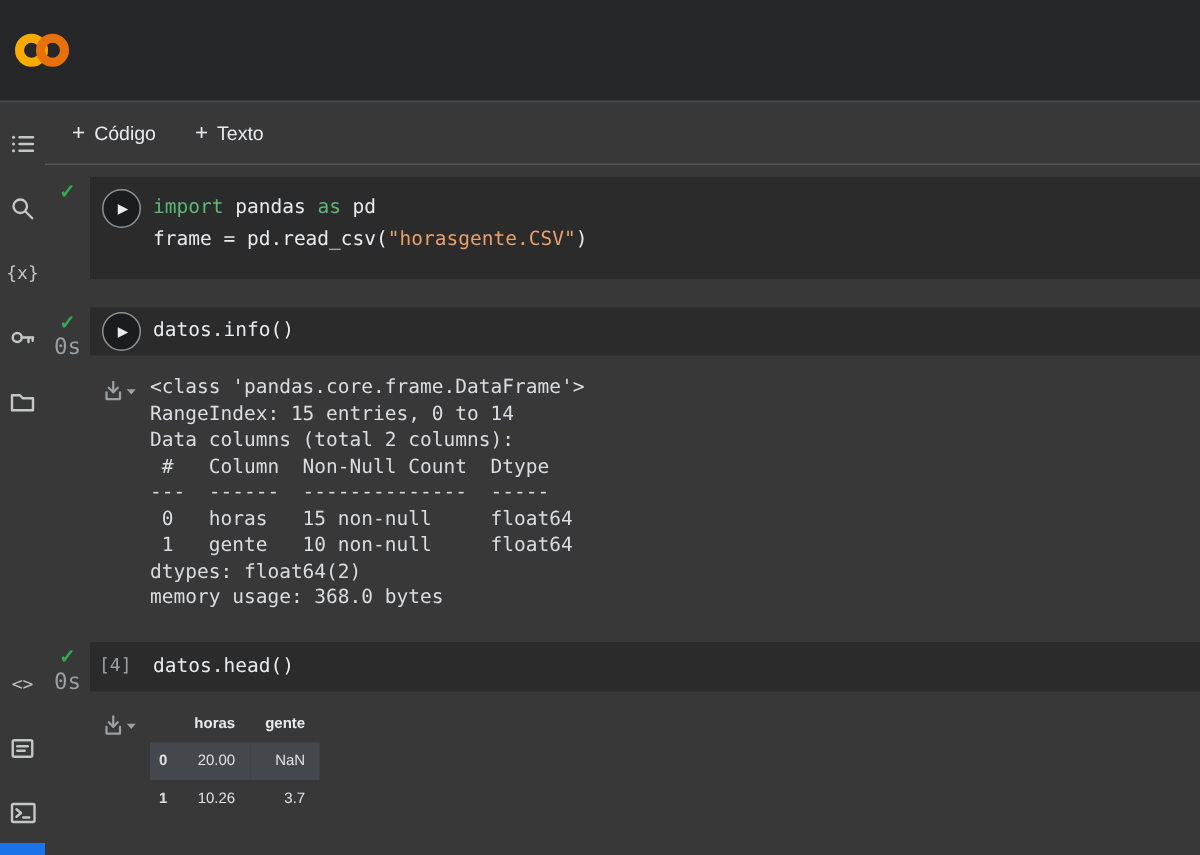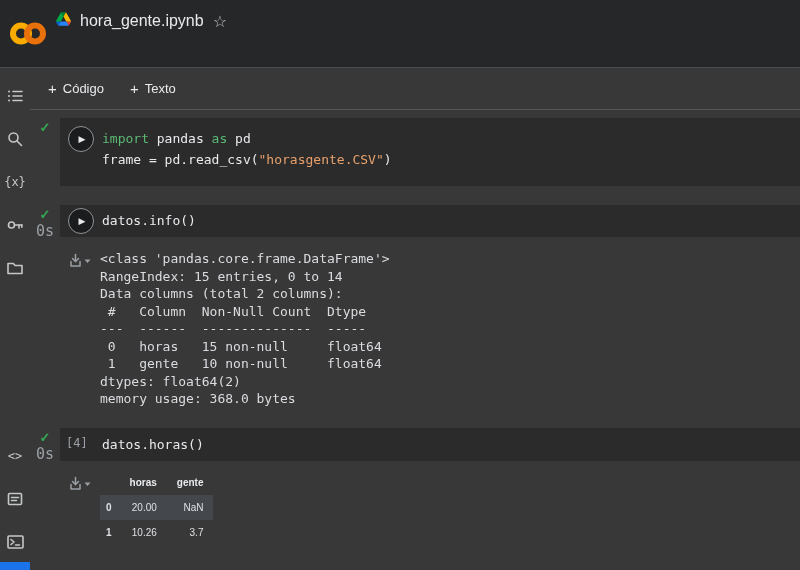--- a/index.html
+++ b/index.html
@@ -79,34 +79,20 @@
 <div class="app">
 
   <div class="header">
     <div class="logo">
       <svg width="40" height="27" viewBox="0 0 40 27">
         <circle cx="13" cy="13.5" r="8" fill="none" stroke="#F9AB00" stroke-width="6"></circle>
         <circle cx="27" cy="13.5" r="8" fill="none" stroke="#E8710A" stroke-width="6"></circle>
       </svg>
     </div>
     <div class="header-main">
-      <div class="title-row">
-        <span>
-          <svg viewBox="0 0 87.3 78" width="15" height="14">
-            <path fill="#0066da" d="m6.6 66.85 3.85 6.65c.8 1.4 1.95 2.5 3.3 3.3l13.75-23.8h-27.5c0 1.55.4 3.1 1.2 4.5z"></path>
-            <path fill="#00ac47" d="m43.65 25-13.75-23.8c-1.35.8-2.5 1.9-3.3 3.3l-25.4 44a9.06 9.06 0 0 0-1.2 4.5h27.5z"></path>
-            <path fill="#ea4335" d="m73.55 76.8c1.35-.8 2.5-1.9 3.3-3.3l1.6-2.75 7.65-13.25c.8-1.4 1.2-2.95 1.2-4.5h-27.5l5.85 11.5z"></path>
-            <path fill="#00832d" d="m43.65 25 13.75-23.8c-1.35-.8-2.9-1.2-4.5-1.2h-18.5c-1.6 0-3.15.45-4.5 1.2z"></path>
-            <path fill="#2684fc" d="m59.8 53h-32.3l-13.75 23.8c1.35.8 2.9 1.2 4.5 1.2h50.8c1.6 0 3.15-.45 4.5-1.2z"></path>
-            <path fill="#ffba00" d="m73.4 26.5-12.7-22c-.8-1.4-1.95-2.5-3.3-3.3l-13.75 23.8 16.15 28h27.45c0-1.55-.4-3.1-1.2-4.5z"></path>
-          </svg>
-        </span>
-        <span class="filename">hora_gente.ipynb</span>
-        <span class="star">☆</span>
-      </div>
     </div>
   </div>
 
   <div class="sidebar">
     <div class="side-icon">
       <svg width="18" height="18" viewBox="0 0 18 18">
         <circle cx="3" cy="4.5" r="1" fill="#c4c7c5" stroke="none"></circle>
           <line x1="7" y1="4.5" x2="16" y2="4.5"></line>
         <circle cx="3" cy="9" r="1" fill="#c4c7c5" stroke="none"></circle>
           <line x1="7" y1="9" x2="16" y2="9"></line>
@@ -214,21 +200,21 @@
       </div>
     </div>
 
     <div class="row row-cell3">
       <div class="gutter">
         <span class="check">✓</span>
         <span class="time">0s</span>
       </div>
       <div class="cell">
         <div class="exec-count">[4]</div>
-        <div class="code">datos.horas()</div>
+        <div class="code">datos.head()</div>
       </div>
     </div>
 
     <div class="row row-output">
       <div class="gutter"></div>
       <div class="output">
         <div class="out-icon">
           <svg width="24" height="16" viewBox="0 0 24 16">
             <line x1="7.5" y1="1.5" x2="7.5" y2="8.5"></line>
             <polyline points="4.5,5.5 7.5,8.5 10.5,5.5"></polyline>

